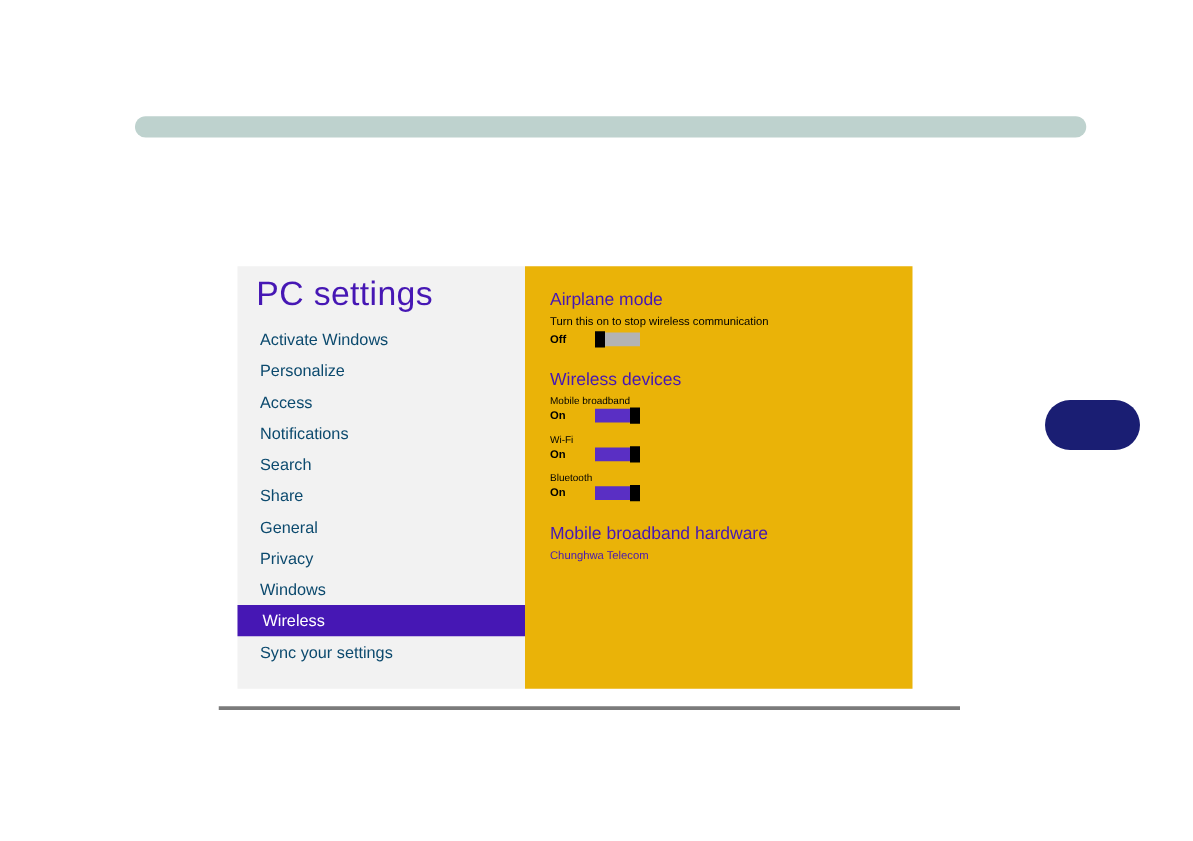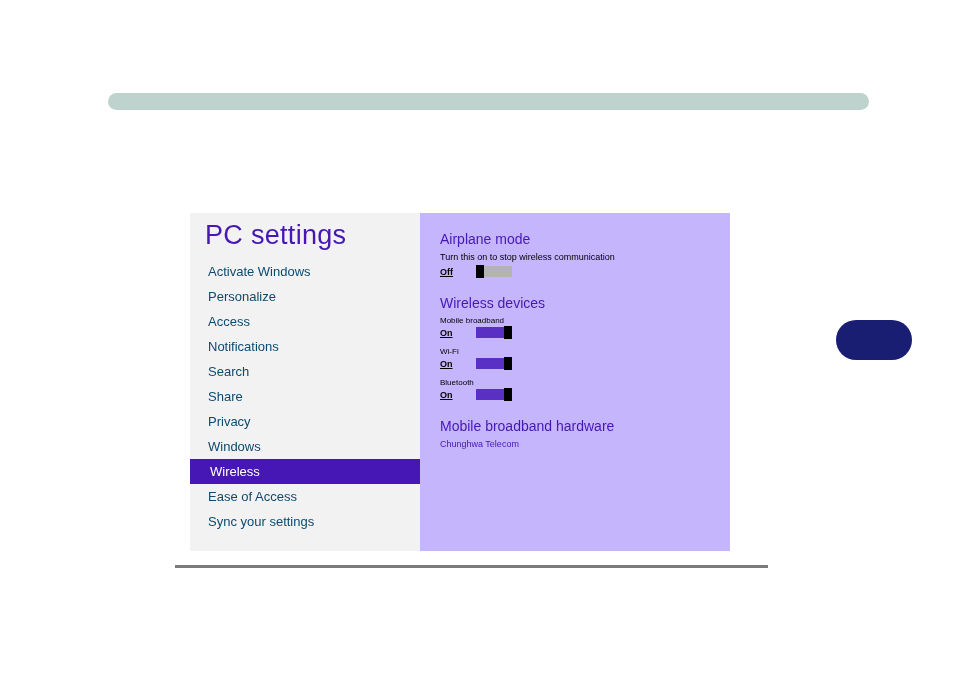--- a/index.html
+++ b/index.html
@@ -54,42 +54,41 @@
       font-weight: 400;
     }
     .sidebar-item.selected {
       background: #4617b4;
       color: #ffffff;
       padding-left: 20px;
     }
     .content {
       flex: 1;
       padding: 18px 20px;
-      background: #c4b5fd;
+      background: #eab308;
     }
     .section {
       margin-bottom: 18px;
     }
     .section-title {
       font-size: 14px;
       color: #4617b4;
       font-weight: 400;
       margin-bottom: 5px;
     }
     .section-desc {
       font-size: 9px;
       color: #000000;
       margin-bottom: 4px;
     }
     .toggle-row {
       display: flex;
-      align-items: center;
+      align-items: flex-start;
       gap: 14px;
       margin-bottom: 3px;
-      text-decoration: underline;
     }
     .toggle-state {
       font-size: 9px;
       color: #000000;
       font-weight: 700;
       width: 22px;
     }
     .toggle-switch {
       position: relative;
       width: 36px;
@@ -154,24 +153,24 @@
 <div class="settings-window">
   <div class="sidebar">
     <div class="sidebar-title">PC settings</div>
     <div id="sidebar-items">
         <div class="sidebar-item">Activate Windows</div>
         <div class="sidebar-item">Personalize</div>
         <div class="sidebar-item">Access</div>
         <div class="sidebar-item">Notifications</div>
         <div class="sidebar-item">Search</div>
         <div class="sidebar-item">Share</div>
+        <div class="sidebar-item">General</div>
         <div class="sidebar-item">Privacy</div>
         <div class="sidebar-item">Windows</div>
         <div class="sidebar-item selected">Wireless</div>
-        <div class="sidebar-item">Ease of Access</div>
         <div class="sidebar-item">Sync your settings</div>
       </div>
   </div>
   <div class="content">
 
     <div class="section">
       <div class="section-title">Airplane mode</div>
       <div class="section-desc">Turn this on to stop wireless communication</div>
       <div class="toggle-row">
         <span class="toggle-state">Off</span>

